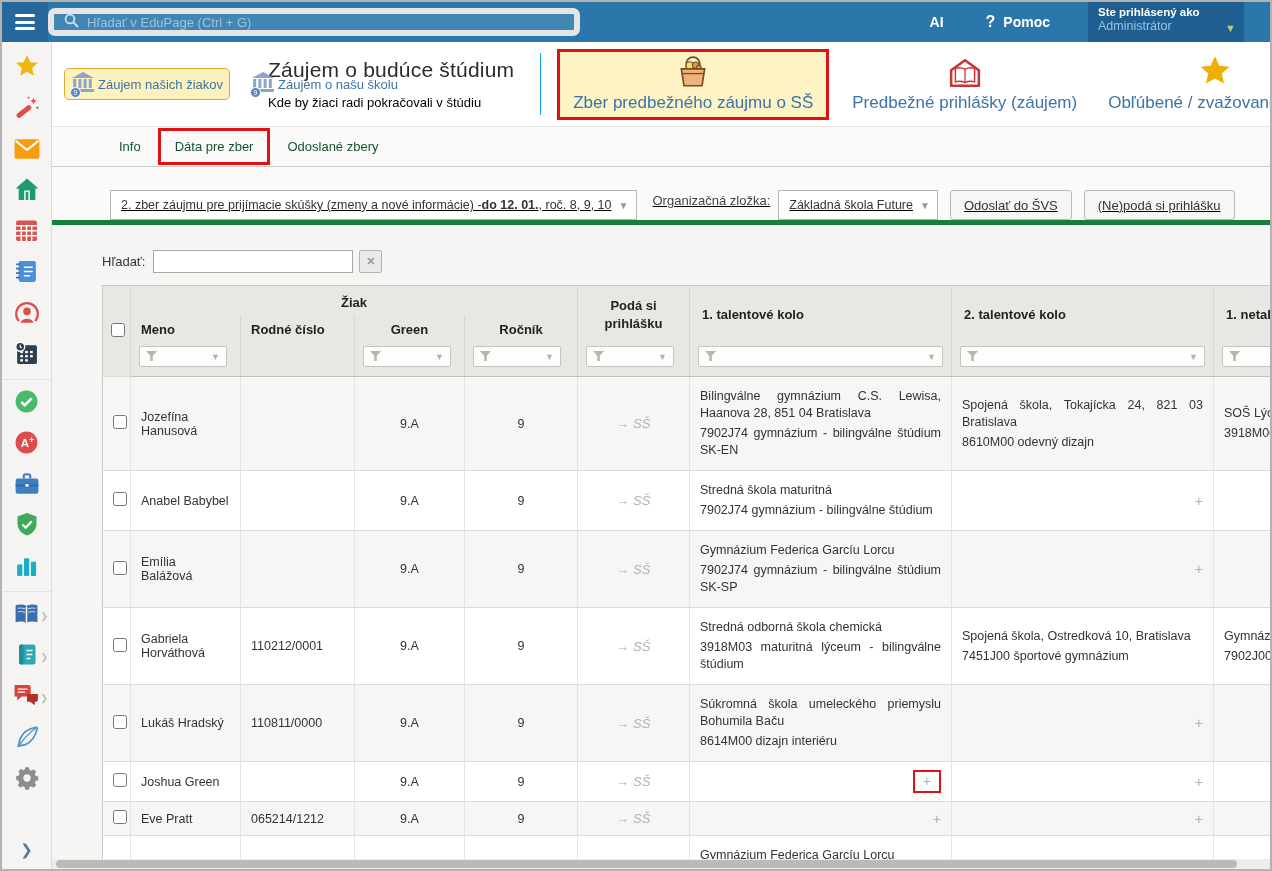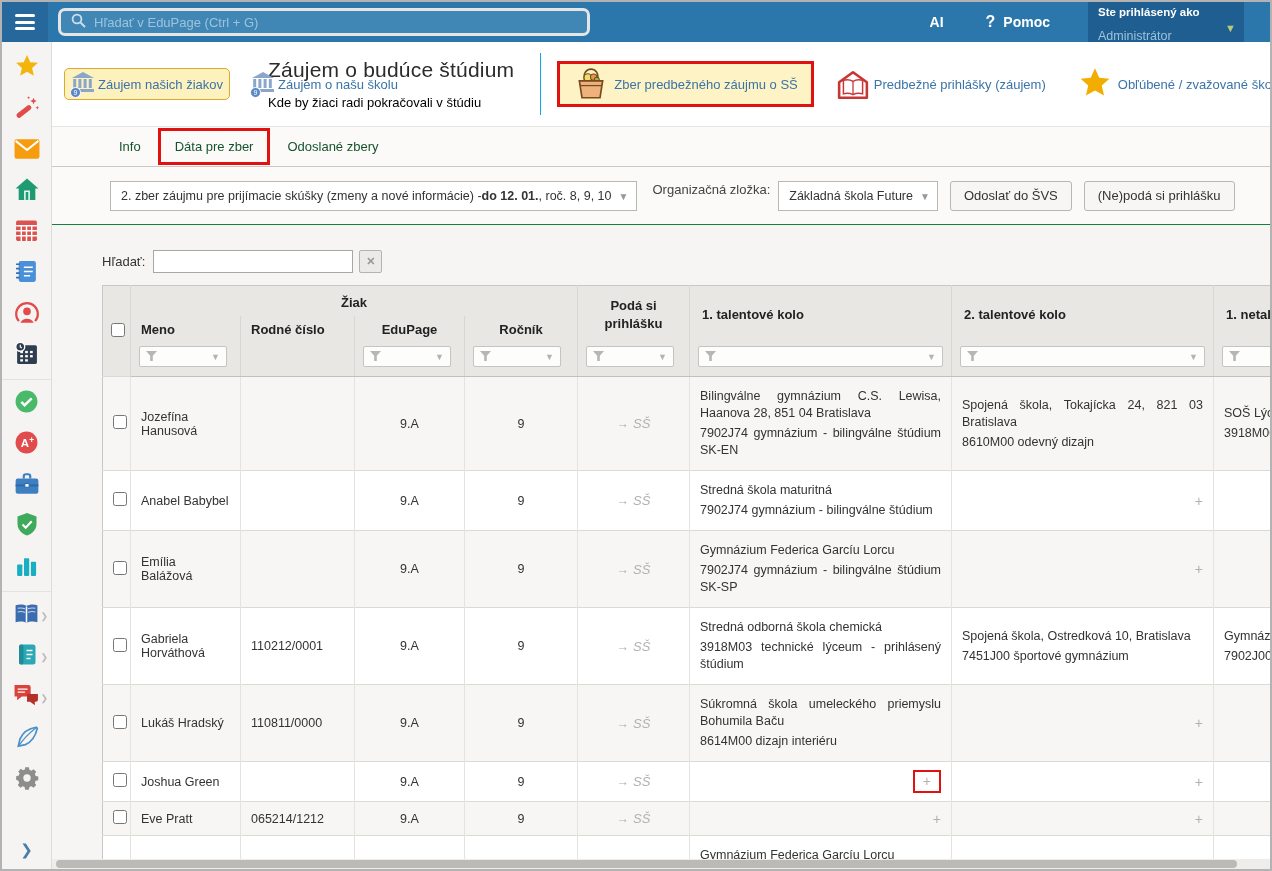--- a/index.html
+++ b/index.html
@@ -6,35 +6,35 @@
   body { font-family: "Liberation Sans", sans-serif; background:#d8d8d8; }
   .screen { position:relative; width:1272px; height:871px; background:#f6f5f3;
             border:2px solid #b3b3b3; overflow:hidden; }
 
   
   .topbar { position:absolute; top:0; left:0; right:0; height:40px; background:#2b76ab;
             display:flex; align-items:center; z-index:30; }
   .hamburger { width:46px; height:40px; background:#26689c; display:flex; flex-direction:column;
                justify-content:center; align-items:center; gap:3.5px; cursor:pointer; }
   .hamburger i { display:block; width:20px; height:3px; background:#fff; border-radius:2px; }
-  .g-search { margin-left:10px; width:532px; height:28px; background:#4187b6;
-              border:3px solid #e5e5e5; border-radius:7px; display:flex; align-items:center;
+  .g-search { width:532px; height:28px; background:#4187b6;
+              border:6px solid #e5e5e5; border-radius:7px; display:flex; align-items:center;
               padding:0 10px; gap:8px; }
   .g-search input { flex:1; background:transparent; border:none; outline:none; color:#e8f2f9;
               font-size:13px; font-family:inherit; }
   .g-search input::placeholder { color:#9dc3dc; }
   .top-right { margin-left:auto; display:flex; align-items:center; height:40px; }
   .ai-link { color:#fff; font-weight:bold; font-size:14px; margin-right:42px; cursor:pointer; }
   .help-link { color:#fff; font-weight:bold; font-size:14px; display:flex; gap:8px;
                align-items:center; margin-right:38px; cursor:pointer; }
   .help-q { font-size:16px; }
   .userbox { width:156px; height:40px; background:#1e5e90; padding:4px 10px 0 10px;
              position:relative; cursor:pointer; margin-right:26px; }
   .userbox .ulabel { color:#fff; font-weight:bold; font-size:11.5px; }
-  .userbox .urole { color:#9cc2dc; font-size:12.5px; margin-top:11px; }
+  .userbox .urole { color:#9cc2dc; font-size:12.5px; margin-top:1px; }
   .userbox .ucaret { position:absolute; right:8px; bottom:8px; color:#b9c77f; font-size:11px; }
 
   
   .sidebar { position:absolute; top:40px; left:0; bottom:0; width:50px; background:#f5f4f2;
              border-right:1px solid #dedcd9; display:flex; flex-direction:column;
              align-items:center; padding-top:6px; z-index:20; }
   .sb-item { height:41px; width:100%; display:flex; align-items:center; justify-content:center;
              position:relative; cursor:pointer; }
   .sb-item .sub-caret { position:absolute; right:3px; top:50%; transform:translateY(-50%);
              font-size:9px; color:#bcbab7; }
@@ -56,35 +56,35 @@
   .nav-ic { position:relative; width:26px; height:24px; flex:none; }
   .nav-badge { position:absolute; left:-1px; bottom:-2px; width:11px; height:11px; background:#5b87c5;
              border:1px solid #fff; border-radius:50%; color:#fff; font-size:7px; line-height:9px;
              text-align:center; }
   .tool-title { flex:none; padding:0 26px 0 16px; border-right:1px solid #0ea5e9; height:62px;
              display:flex; flex-direction:column; justify-content:center; }
   .tool-title h1 { font-size:21px; font-weight:400; color:#2b2b2b; letter-spacing:0.2px; }
   .tool-title p { font-size:13px; color:#000000; margin-top:13px; }
   .actions { display:flex; align-items:center; gap:15px; padding-left:16px; flex:1; height:100%;
              overflow:hidden; }
-  .action { display:flex; flex-direction:row; align-items:center; justify-content:center;
-            gap:5px; font-size:13px; color:#3b74a8; white-space:nowrap; cursor:pointer;
+  .action { display:flex; flex-direction:column; align-items:center; justify-content:center;
+            gap:5px; font-size:17px; color:#3b74a8; white-space:nowrap; cursor:pointer;
             padding:6px 8px; flex:none; }
   .action .aicon { height:32px; display:flex; align-items:flex-end; justify-content:center; }
   .action.highlight { background:#fdf3c4; border:3px solid #e01111; padding:4px 13px; }
 
   
   .tabs { height:40px; background:#fbfaf9; border-bottom:1px solid #cbc9c6; display:flex;
           align-items:center; padding-left:50px; }
   .tab { padding:11px 17px; font-size:13px; color:#14532d; cursor:pointer; }
   .tab.annotated { border:3px solid #e01111; padding:8px 14px; font-weight:400; }
 
   
-  .filterbar { height:58px; background:#fbfaf9; border-bottom:1px solid #15803d; display:flex;
-          align-items:center; padding-left:58px; }
+  .filterbar { height:58px; background:#fbfaf9; border-bottom:5px solid #15803d; display:flex;
+          align-items:flex-end; padding-left:58px;text-decoration:underline; }
   .sel { height:30px; background:#fff; border:1px solid #b9b7b4; display:flex; align-items:center;
           padding:0 24px 0 10px; font-size:12.5px; color:#333; position:relative; cursor:pointer;
           white-space:nowrap; }
   .sel .caret { position:absolute; right:7px; top:50%; transform:translateY(-50%); color:#9a9895;
           font-size:10px; }
   .org-label { font-size:13px; color:#444; margin:0 8px 12px 16px; white-space:nowrap; }
   .pbtn { height:30px; background:#f7f6f5; border:1px solid #b9b7b4; border-radius:3px;
           padding:0 13px; font-size:13px; color:#333; display:flex; align-items:center;
           margin-left:12px; cursor:pointer; white-space:nowrap; }
 
@@ -454,21 +454,21 @@
             <th rowspan="3"><input type="checkbox" class="chk" style=""></th>
             <th colspan="4" class="group">Žiak</th>
             <th rowspan="2" class="center poda">Podá si prihlášku</th>
             <th rowspan="2" class="kolo">1. talentové kolo</th>
             <th rowspan="2" class="kolo">2. talentové kolo</th>
             <th rowspan="2" class="kolo">1. netale</th>
           </tr>
           <tr class="h2">
             <th class="left">Meno</th>
             <th class="left">Rodné číslo</th>
-            <th class="center">EduPage</th>
+            <th class="center">Green</th>
             <th class="center">Ročník</th>
           </tr>
           <tr class="h3" id="filter-row">
               <th>
                 <div class="fwidget fw-small">
                   <span><svg width="11" height="10" viewBox="0 0 11 10">
                       <path fill="#b8b6b3" d="M0 0h11L6.8 4.8V10H4.2V4.8z"></path>
                     </svg></span>
                   <span class="fcaret">▼</span>
                 </div>
@@ -574,21 +574,21 @@
             </tr>
             <tr class="even">
               <td class="c"><input class="chk" type="checkbox" style=""></td>
               <td>Gabriela Horváthová</td>
               <td>110212/0001</td>
               <td class="c">9.A</td>
               <td class="c">9</td>
               <td class="apply"><span class="arrow">→</span><span class="ss">SŠ</span></td>
               <td class="school">
                 <p>Stredná odborná škola chemická</p>
-                <p>3918M03 technické lýceum - prihlásený štúdium</p>
+                <p>3918M03 maturitná lýceum - bilingválne štúdium</p>
               </td>
               <td class="school">
                 <p>Spojená škola, Ostredková 10, Bratislava</p>
                 <p>7451J00 športové gymnázium</p>
               </td>
               <td class="school">
                 <p>Gymnáziu</p>
                 <p>7902J00</p>
               </td>
             </tr>

